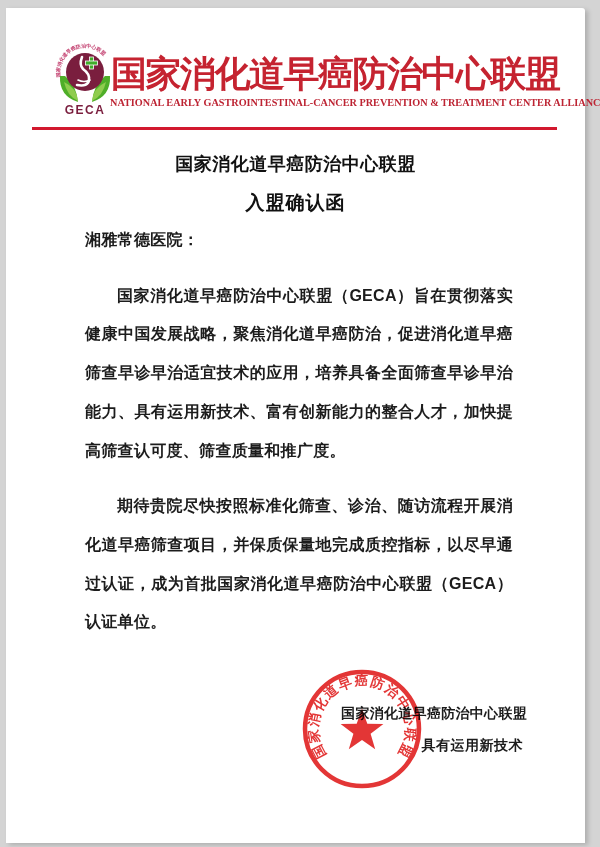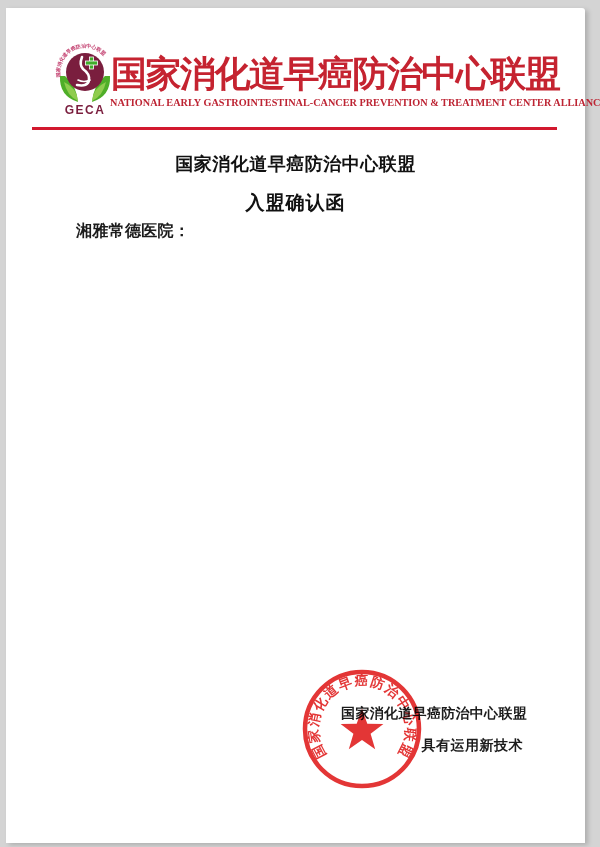--- a/index.html
+++ b/index.html
@@ -45,21 +45,21 @@
     position:absolute;left:0;top:182px;width:100%;
     text-align:center;font-size:19px;font-weight:700;color:#111;
     letter-spacing:1px;
   }
   .body-text{
     position:absolute;left:62px;top:196px;width:462px;
     font-size:16px;font-weight:600;color:#1c1c1c;
     line-height:38.7px;letter-spacing:0.3px;
     text-align:justify;
   }
-  .body-text p{margin:8px;text-indent:2em;}
+  .body-text p{margin:17px;text-indent:2em;}
   .body-text p.no-indent{text-indent:0;}
   .signature{
     position:absolute;right:58px;top:695px;
     font-size:14px;font-weight:600;color:#1c1c1c;
     letter-spacing:0.3px;line-height:20px;white-space:nowrap;
   }
   .sign-date{
     position:absolute;right:62px;top:727px;
     font-size:14px;font-weight:600;color:#1c1c1c;
     letter-spacing:0.5px;line-height:20px;white-space:nowrap;
@@ -102,20 +102,22 @@
     <div class="title-cn">国家消化道早癌防治中心联盟</div>
     <div class="title-en">NATIONAL EARLY GASTROINTESTINAL-CANCER PREVENTION &amp; TREATMENT CENTER ALLIANCE</div>
     <div class="divider"></div>
   </div>
 
   <div class="letter-title">国家消化道早癌防治中心联盟</div>
   <div class="letter-subtitle">入盟确认函</div>
 
   <div class="body-text">
     <p class="no-indent">湘雅常德医院：</p>
+    <p>国家消化道早癌防治中心联盟（GECA）旨在贯彻落实健康中国发展战略，聚焦消化道早癌防治，促进消化道早癌筛查早诊早治适宜技术的应用，培养具备全面筛查早诊早治能力、具有运用新技术、富有创新能力的整合人才，加快提高筛查认可度、筛查质量和推广度。</p>
+    <p>期待贵院尽快按照标准化筛查、诊治、随访流程开展消化道早癌筛查项目，并保质保量地完成质控指标，以尽早通过认证，成为首批国家消化道早癌防治中心联盟（GECA）认证单位。</p>
   </div>
 
   <div class="signature">国家消化道早癌防治中心联盟</div>
   <div class="sign-date">具有运用新技术</div>
 
   <svg class="stamp" viewBox="0 0 140 140" xmlns="http://www.w3.org/2000/svg">
     <defs>
       <path id="sealArc" d="M 35.3 97.1 A 44 44 0 1 1 104.7 97.1" fill="none"></path>
     </defs>
     <g opacity="0.88">

